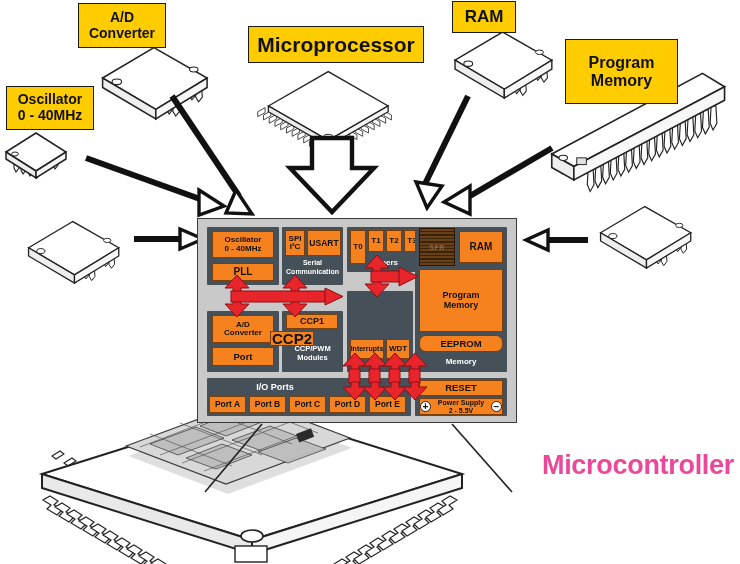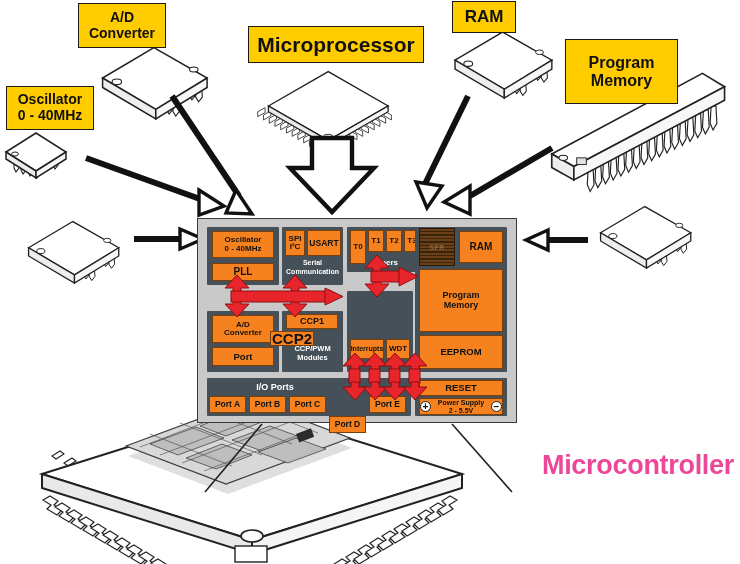--- a/index.html
+++ b/index.html
@@ -399,21 +399,21 @@
       </div>
       <div class="blk" style="left:256px; top:8px; width:44px; height:32px; font-size:10px;">
         <span>RAM</span>
       </div>
       <div class="blk" style="left:216px; top:46px; width:84px; height:63px; font-size:9px;">
         <div>
           <span>Program</span><br>
           <span>Memory</span>
         </div>
       </div>
-      <div class="blk" style="left:216px; top:112px; width:84px; height:34px; font-size:9.5px;">
+      <div class="blk" style="left:216px; top:112px; width:84px; height:17px; font-size:9.5px;border-radius:7px;">
         <span>EEPROM</span>
       </div>
 
       <div class="grp" style="left:4px; top:88px; width:72px; height:61px;"></div>
       <div class="blk" style="left:9px; top:92px; width:62px; height:28px; font-size:8px;">
         <div>
           <span>A/D</span><br>
           <span>Converter</span>
         </div>
       </div>
@@ -445,21 +445,21 @@
       </div>
       <div class="blk" style="left:6px; top:173px; width:37px; height:17px; font-size:8.5px;">
         <span>Port A</span>
       </div>
       <div class="blk" style="left:46px; top:173px; width:37px; height:17px; font-size:8.5px;">
         <span>Port B</span>
       </div>
       <div class="blk" style="left:86px; top:173px; width:37px; height:17px; font-size:8.5px;">
         <span>Port C</span>
       </div>
-      <div class="blk" style="left:126px; top:173px; width:37px; height:17px; font-size:8.5px;margin-top:20px;">
+      <div class="blk" style="left:126px; top:173px; width:37px; height:17px; font-size:8.5px;">
         <span>Port D</span>
       </div>
       <div class="blk" style="left:166px; top:173px; width:37px; height:17px; font-size:8.5px;">
         <span>Port E</span>
       </div>
 
       <div class="grp" style="left:212px; top:155px; width:92px; height:38px;"></div>
       <div class="blk" style="left:216px; top:157px; width:84px; height:16px; font-size:9.5px;">
         <span>RESET</span>
       </div>

